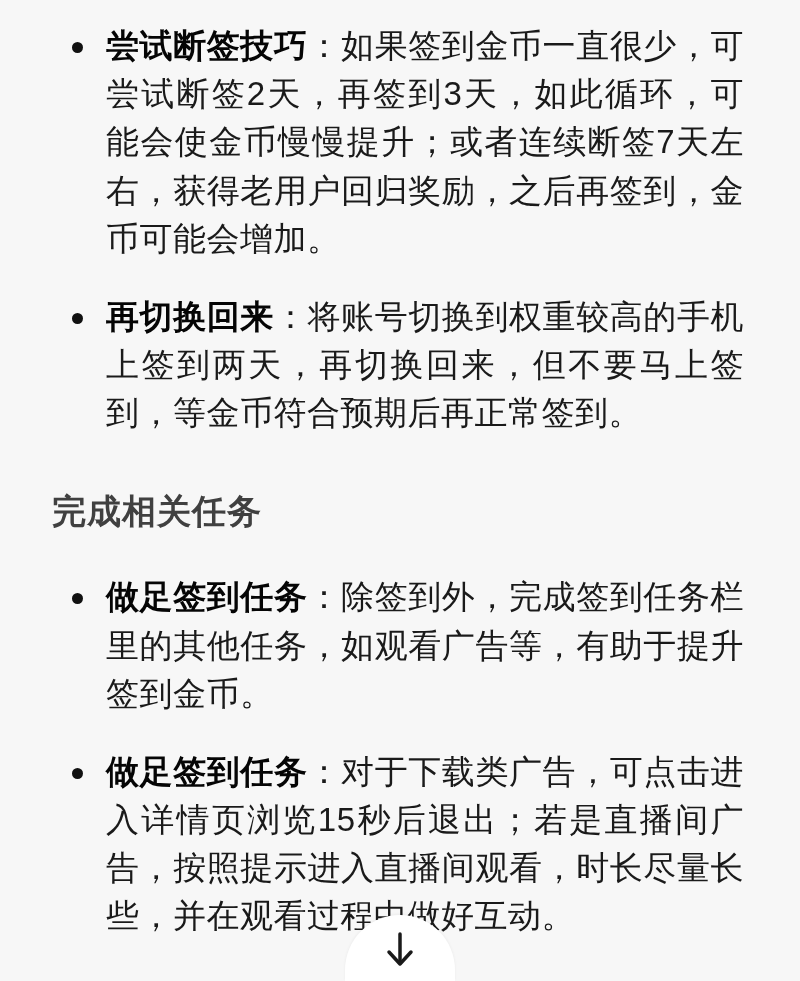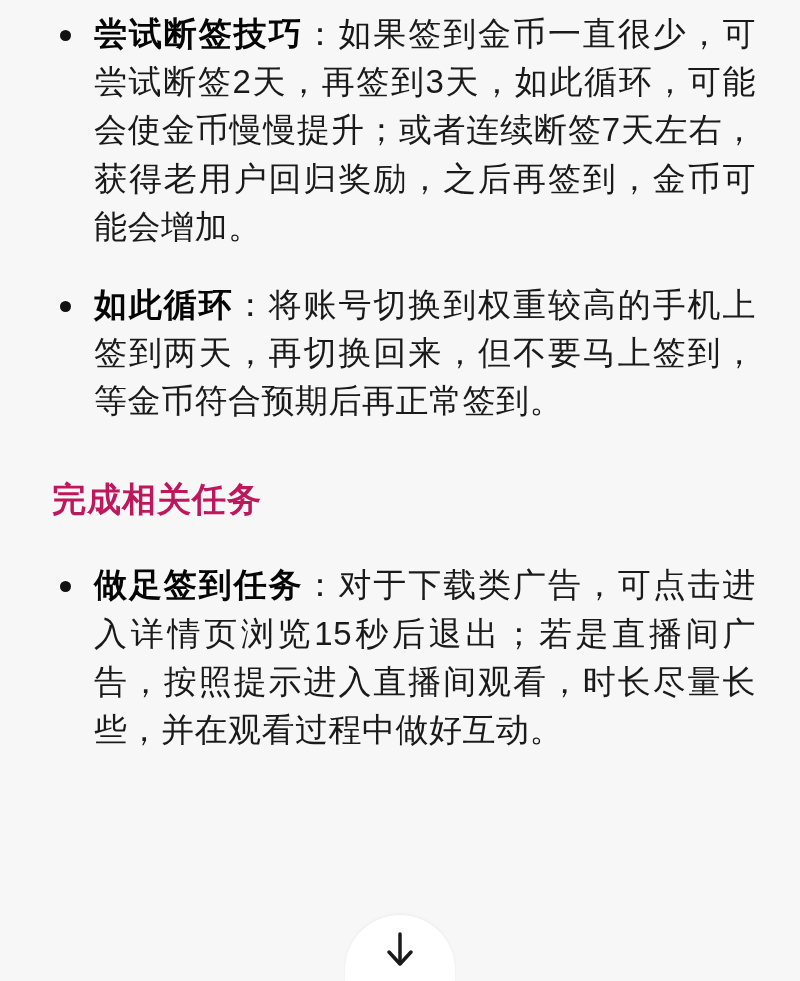--- a/index.html
+++ b/index.html
@@ -17,21 +17,21 @@
   }
   .page {
     width: 800px;
     height: 981px;
     box-sizing: border-box;
     padding: 10px 44px 0 52px;
     position: relative;
   }
   ul.bullets {
     list-style: none;
-    margin: 0;
+    margin: 12px;
     padding: 0;
   }
   li.bullet {
     position: relative;
     padding-left: 42px;
     margin: 0 0 30px 0;
     font-size: 33px;
     line-height: 1.46;
     letter-spacing: 0.5px;
     text-align: justify;
@@ -52,21 +52,21 @@
   .lead {
     font-weight: bold;
     color: #050505;
   }
   .body-text {
     color: #1a1a1a;
   }
   h2.section-title {
     font-size: 34px;
     font-weight: bold;
-    color: #be185d;
+    color: #404040;
     margin: 52px 0 38px 0;
     padding-left: 0;
     letter-spacing: 1px;
   }
   .group-second {
     margin-top: 0;
   }
   .scroll-hint {
     position: absolute;
     left: 50%;
@@ -89,27 +89,30 @@
 </head>
 <body>
 
 <div class="page">
 
   <ul class="bullets">
     <li class="bullet">
       <span class="lead">尝试断签技巧</span><span class="body-text">：如果签到金币一直很少，可尝试断签2天，再签到3天，如此循环，可能会使金币慢慢提升；或者连续断签7天左右，获得老用户回归奖励，之后再签到，金币可能会增加。</span>
     </li>
     <li class="bullet">
-      <span class="lead">如此循环</span><span class="body-text">：将账号切换到权重较高的手机上签到两天，再切换回来，但不要马上签到，等金币符合预期后再正常签到。</span>
+      <span class="lead">再切换回来</span><span class="body-text">：将账号切换到权重较高的手机上签到两天，再切换回来，但不要马上签到，等金币符合预期后再正常签到。</span>
     </li>
   </ul>
 
   <h2 class="section-title">完成相关任务</h2>
 
   <ul class="bullets group-second">
+    <li class="bullet">
+      <span class="lead">做足签到任务</span><span class="body-text">：除签到外，完成签到任务栏里的其他任务，如观看广告等，有助于提升签到金币。</span>
+    </li>
     <li class="bullet">
       <span class="lead">做足签到任务</span><span class="body-text">：对于下载类广告，可点击进入详情页浏览15秒后退出；若是直播间广告，按照提示进入直播间观看，时长尽量长些，并在观看过程中做好互动。</span>
     </li>
   </ul>
 
   <div class="scroll-hint">
     <span>
       <svg width="34" height="42" viewBox="0 0 34 42" aria-hidden="true">
         <line x1="17" y1="4" x2="17" y2="32" stroke="#1a1a1a" stroke-width="3.5" stroke-linecap="round"></line>
         <polyline points="6,22 17,34 28,22" fill="none" stroke="#1a1a1a" stroke-width="3.5" stroke-linecap="round" stroke-linejoin="round"></polyline>

